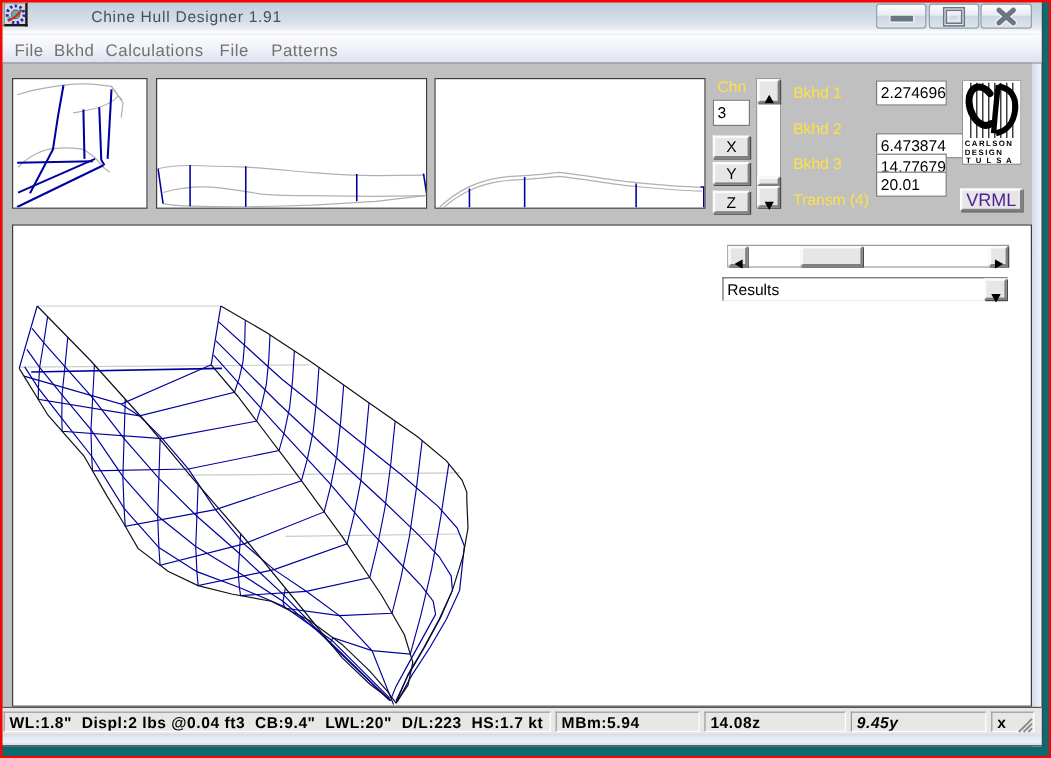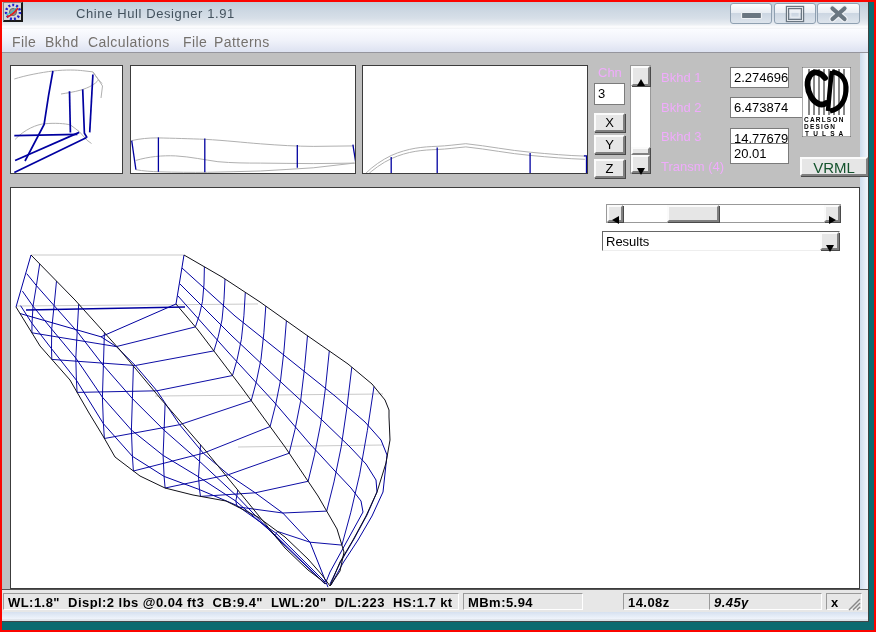--- a/index.html
+++ b/index.html
@@ -22,21 +22,21 @@
  background:linear-gradient(180deg,#fbfcfd 0%,#e8edf3 45%,#ccd6e2 50%,#dde4ec 100%);}
 
 #menubar{left:2px;top:29px;width:866px;height:24px;background:linear-gradient(180deg,#fbfcff 0%,#f0f2fa 50%,#dde2f1 100%);border-bottom:1px solid #95959d;}
 #menubar span{position:absolute;top:5px;font-size:14px;letter-spacing:0.45px;color:#75716d;}
 
 .wpanel{background:#fff;border:1px solid #3c3c3c;}
 
 .rbtn{background:#e6e6e6;border-top:2px solid #fbfbfb;border-left:2px solid #fbfbfb;border-right:2px solid #808080;border-bottom:2px solid #808080;box-shadow:1px 1px 0 #4a4a4a; text-align:center;font-size:13px;color:#000;}
 
 .tin{background:#fff;border:1px solid #7b7b7b;font-size:13px;color:#000;padding-left:3px;padding-top:2px;}
-.lbl{font-size:13px;color:#f0abfc;}
+.lbl{font-size:13px;color:#fde047;}
 
 #status{left:2px;top:589px;width:866px;height:23px;background:#e7e7e7;border-top:1px solid #555;}
 .sect{position:absolute;top:3px;height:17px;background:#e7e7e7;border-top:1px solid #9a9a9a;border-left:1px solid #9a9a9a;border-bottom:1px solid #fff;border-right:1px solid #fff;font-size:13px;font-weight:bold;letter-spacing:0.45px;color:#000;padding:1px 0 0 4px;white-space:nowrap;overflow:hidden;}
 </style>
 </head>
 <body>
 <div id="win" class="abs"></div>
 <div id="rframe" class="abs"></div>
 <div id="bframe" class="abs"></div>
 <div id="title" class="abs"></div>
@@ -63,21 +63,21 @@
       <g stroke="#6a7681" stroke-width="4.2" stroke-linecap="round">
         <path d="M14.5 4.5 L26.5 15"></path>
         <path d="M26.5 4.5 L14.5 15"></path>
       </g>
     </svg></div>
 <div id="menubar" class="abs">
 <span style="left:10px;">File</span>
 <span style="left:43px;">Bkhd</span>
 <span style="left:86px;">Calculations</span>
 <span style="left:181px;">File</span>
-<span style="left:212px;text-align:right;">Patterns</span>
+<span style="left:224px;text-align:right;">Patterns</span>
 </div>
 
 <div class="abs wpanel" style="left:10px;top:65px;width:113px;height:109px;">
 <svg width="111" height="107" viewBox="0 0 111 107">
 <g fill="none" stroke="#b0b0b0" stroke-width="1">
 <path d="M3.3,13 C14,9.5 30,6.5 41.9,5 C55,3.5 66,4 71.7,4.7 L81.9,5.9 L87.5,13.8 C84,18.5 78,21.5 70,24 C63,26 56,27 50,28"></path>
 <path d="M87.5,13.8 L91.5,20 C91,24 90.5,28 90,32"></path>
 <path d="M4.1,73.4 C14,63 26,58.5 33.1,57.8 C44,56.8 54,57.5 59.4,58.9 L68.2,65.5 L76.1,74.3"></path>
 <path d="M81.9,5.9 L87.5,13.8 L91,17.5"></path>
 <path d="M76.1,74.3 L80.5,77.5"></path>
@@ -138,21 +138,21 @@
 <div class="rbtn abs" style="left:0px;top:89px;width:19px;height:18px;padding-top:6px;"><svg width="8" height="7">
         <path d="M0 0 L8 0 L4 7 Z" fill="#000"></path>
       </svg></div>
 </div>
 
 <div class="abs lbl" style="left:661px;top:70px;">Bkhd 1</div>
 <div class="abs lbl" style="left:661px;top:100px;">Bkhd 2</div>
 <div class="abs lbl" style="left:661px;top:129px;">Bkhd 3</div>
 <div class="abs lbl" style="left:661px;top:159px;">Transm (4)</div>
 <div class="abs tin" style="left:730px;top:67px;width:59px;height:21px;">2.274696</div>
-<div class="abs tin" style="left:730px;top:97px;width:75px;height:21px;">6.473874</div>
+<div class="abs tin" style="left:730px;top:111px;width:75px;height:21px;">6.473874</div>
 <div class="abs tin" style="left:730px;top:128px;width:59px;height:21px;">14.77679</div>
 <div class="abs tin" style="left:730px;top:143px;width:59px;height:21px;">20.01</div>
 
 <div class="abs" style="left:802px;top:67px;width:49px;height:70px;background:#fff;">
 <svg width="49" height="70" viewBox="0 0 49 70">
 <rect x="0" y="0" width="49" height="70" fill="#fff" stroke="#555" stroke-width="1"></rect>
 <g stroke="#111" stroke-width="1">
 <line x1="7" y1="2" x2="7" y2="48"></line>
         <line x1="12" y1="2" x2="12" y2="48"></line>
 <line x1="17" y1="2" x2="17" y2="48"></line>
@@ -165,21 +165,21 @@
 <path d="M23,11 A 10.5,16.5 -18 1 0 24,36" fill="none" stroke="#000" stroke-width="5.8" stroke-linecap="round"></path>
 <path d="M30,4 C28,18 27,32 26,44" fill="none" stroke="#000" stroke-width="4.5"></path>
 <path d="M30,5 C40,6 45,14 44,24 C43,34 38,42 28,44" fill="none" stroke="#000" stroke-width="5"></path>
 <g font-family="Liberation Sans,sans-serif" font-size="6.5" font-weight="bold" fill="#000" letter-spacing="1.2">
 <text x="2" y="55">CARLSON</text>
 <text x="2" y="62">DESIGN</text>
 <text x="3" y="69">T U L S A</text>
 </g>
 </svg>
 </div>
-<div class="abs rbtn" style="left:800px;top:157px;width:68px;height:19px;font-size:15px;color:#14532d;">VRML</div>
+<div class="abs rbtn" style="left:800px;top:157px;width:52px;height:19px;font-size:15px;color:#4c1d95;">VRML</div>
 
 <div class="abs wpanel" id="mainp" style="left:10px;top:187px;width:850px;height:402px;">
 <svg id="hull" width="848" height="400" viewBox="0 0 848 400">
 <polyline points="20.0,67.0 173.0,67.0" fill="none" stroke="#c9c9c9" stroke-width="1.0"></polyline>
 <polyline points="5.0,118.0 247.0,116.0" fill="none" stroke="#c9c9c9" stroke-width="1.0"></polyline>
 <polyline points="144.0,208.0 372.0,206.0" fill="none" stroke="#c9c9c9" stroke-width="1.0"></polyline>
 <polyline points="227.0,259.0 372.0,257.0" fill="none" stroke="#c9c9c9" stroke-width="1.0"></polyline>
 <polyline points="193.4,78.8 193.0,96.0 191.5,113.3 188.3,127.3 184.4,138.9 105.3,158.6 20.9,144.8 21.0,135.4 22.0,118.2 25.4,97.6 28.7,75.9" fill="none" stroke="#0000a0" stroke-width="0.95"></polyline>
 <polyline points="214.0,91.0 213.0,111.4 211.0,131.9 207.2,148.8 202.9,162.9 124.3,177.5 40.8,171.4 40.5,160.7 40.7,141.1 43.1,117.6 45.5,93.1" fill="none" stroke="#0000a0" stroke-width="0.95"></polyline>
 <polyline points="234.3,104.4 232.9,127.8 230.4,151.3 226.2,171.1 221.5,187.5 145.9,202.8 66.1,204.4 65.4,192.2 64.8,170.1 66.2,143.6 67.7,116.1" fill="none" stroke="#0000a0" stroke-width="0.95"></polyline>
@@ -221,21 +221,21 @@
 <div class="abs" style="left:602px;top:231px;width:238px;height:20px;background:#fff;border-top:1px solid #666;border-left:1px solid #666;border-right:1px solid #eee;border-bottom:1px solid #eee;z-index:5;">
 <div class="abs" style="left:3px;top:2px;font-size:13px;color:#000;">Results</div>
 <div class="rbtn abs" style="left:217px;top:0px;width:19px;height:18px;padding-top:6px;"><svg width="8" height="7">
         <path d="M0 0 L8 0 L4 7 Z" fill="#000"></path>
       </svg></div>
 </div>
 
 <div id="status" class="abs">
 <div class="sect" style="left:1px;width:456px;">WL:1.8"&nbsp; Displ:2 lbs @0.04 ft3&nbsp; CB:9.4"&nbsp; LWL:20"&nbsp; D/L:223&nbsp; HS:1.7 kt</div>
 <div class="sect" style="left:461px;width:120px;">MBm:5.94</div>
-<div class="sect" style="left:585px;width:118px;margin-left:36px;">14.08z</div>
+<div class="sect" style="left:585px;width:118px;">14.08z</div>
 <div class="sect" style="left:707px;width:113px;font-style:italic;">9.45y</div>
 <div class="sect" style="left:824px;width:36px;">x</div>
 <svg class="abs" style="left:845px;top:7px;" width="14" height="14">
       <g stroke="#888" stroke-width="1.5">
         <path d="M13 2 L2 13"></path>
         <path d="M13 6 L6 13"></path>
         <path d="M13 10 L10 13"></path>
       </g>
     </svg>
 </div>

